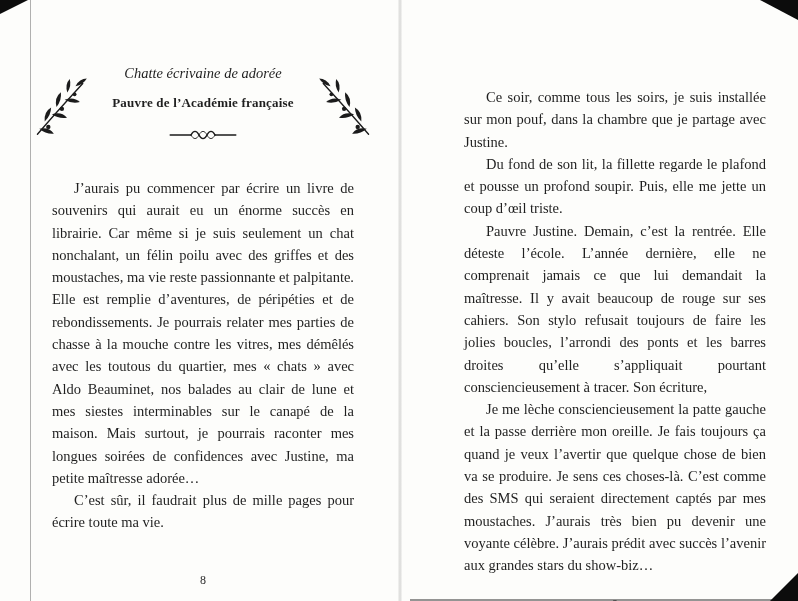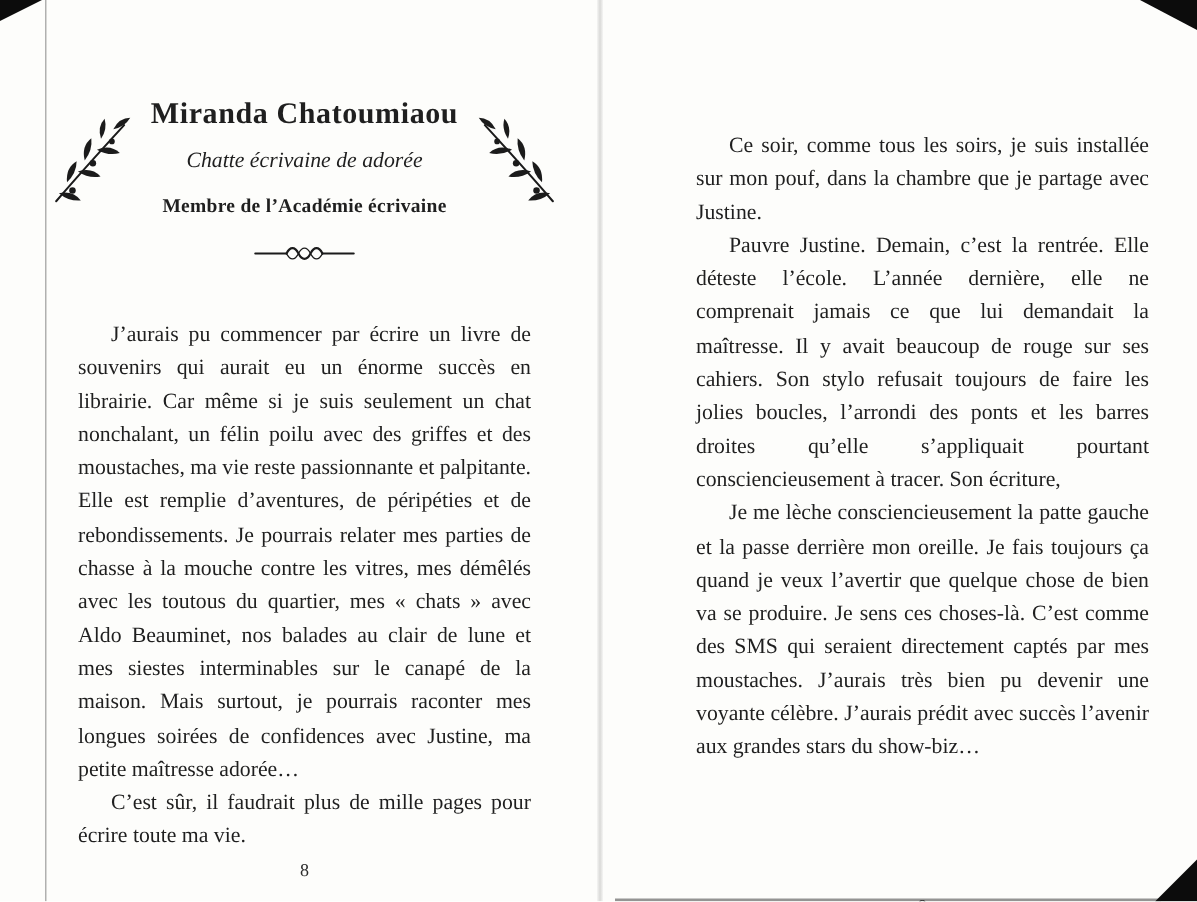--- a/index.html
+++ b/index.html
@@ -151,23 +151,22 @@
         <path class="ink-fill" transform="translate(22,44) rotate(16)" d="M0 0 Q 9 -6 17 -1 Q 9 3 0 0 Z"></path>
         <path class="ink-fill" transform="translate(27,36) rotate(-70)" d="M0 0 Q 9 -6 17 -1 Q 9 3 0 0 Z"></path>
         <path class="ink-fill" transform="translate(36,28) rotate(12)" d="M0 0 Q 9 -6 17 -1 Q 9 3 0 0 Z"></path>
         <path class="ink-fill" transform="translate(39,20) rotate(-76)" d="M0 0 Q 8 -5 15 -1 Q 8 3 0 0 Z"></path>
         <path class="ink-fill" transform="translate(48,13) rotate(-30)" d="M0 0 Q 8 -5 15 -1 Q 8 3 0 0 Z"></path>
         <circle class="ink-fill" cx="18" cy="58" r="2.4"></circle>
         <circle class="ink-fill" cx="33" cy="38" r="2.4"></circle>
         <circle class="ink-fill" cx="47" cy="22" r="2.1"></circle>
       </svg>
 
-      <h1 class="chapter-title">Miranda Chatoumiaou</h1>
       <div class="chapter-subtitle">Chatte écrivaine de adorée</div>
-      <div class="chapter-affiliation">Membre de l’Académie écrivaine</div>
+      <div class="chapter-affiliation">Pauvre de l’Académie française</div>
     </header>
 
     <div class="ornament-wrap">
       <svg viewBox="0 0 90 18" aria-hidden="true">
         <path class="ink-stroke" stroke-width="1.8" d="M4 9 H30 M60 9 H86"></path>
         <path class="ink-stroke" stroke-width="1.8" d="M30 9 C33 3 37 3 40 9 C43 15 47 15 50 9 C53 3 57 3 60 9"></path>
         <path class="ink-stroke" stroke-width="1.1" d="M30 9 C33 15 37 15 40 9 C43 3 47 3 50 9 C53 15 57 15 60 9"></path>
       </svg>
     </div>
 
@@ -175,20 +174,21 @@
       <p>J’aurais pu commencer par écrire un livre de souvenirs qui aurait eu un énorme succès en librairie. Car même si je suis seulement un chat nonchalant, un félin poilu avec des griffes et des moustaches, ma vie reste passionnante et palpitante. Elle est remplie d’aventures, de péripéties et de rebondissements. Je pourrais relater mes parties de chasse à la mouche contre les vitres, mes démêlés avec les toutous du quartier, mes « chats » avec Aldo Beauminet, nos balades au clair de lune et mes siestes interminables sur le canapé de la maison. Mais surtout, je pourrais raconter mes longues soirées de confidences avec Justine, ma petite maîtresse adorée…</p>
       <p>C’est sûr, il faudrait plus de mille pages pour écrire toute ma vie.</p>
     </div>
 
     <div class="page-number">8</div>
   </div>
 
   <div class="page right">
     <div class="body-text">
       <p>Ce soir, comme tous les soirs, je suis installée sur mon pouf, dans la chambre que je partage avec Justine.</p>
+      <p>Du fond de son lit, la fillette regarde le plafond et pousse un profond soupir. Puis, elle me jette un coup d’œil triste.</p>
       <p>Pauvre Justine. Demain, c’est la rentrée. Elle déteste l’école. L’année dernière, elle ne comprenait jamais ce que lui demandait la maîtresse. Il y avait beaucoup de rouge sur ses cahiers. Son stylo refusait toujours de faire les jolies boucles, l’arrondi des ponts et les barres droites qu’elle s’appliquait pourtant consciencieusement à tracer. Son écriture,</p>
       <p>Je me lèche consciencieusement la patte gauche et la passe derrière mon oreille. Je fais toujours ça quand je veux l’avertir que quelque chose de bien va se produire. Je sens ces choses-là. C’est comme des SMS qui seraient directement captés par mes moustaches. J’aurais très bien pu devenir une voyante célèbre. J’aurais prédit avec succès l’avenir aux grandes stars du show-biz…</p>
     </div>
 
     <div class="page-number">9</div>
   </div>
 
 </div>
 
 </body></html>

